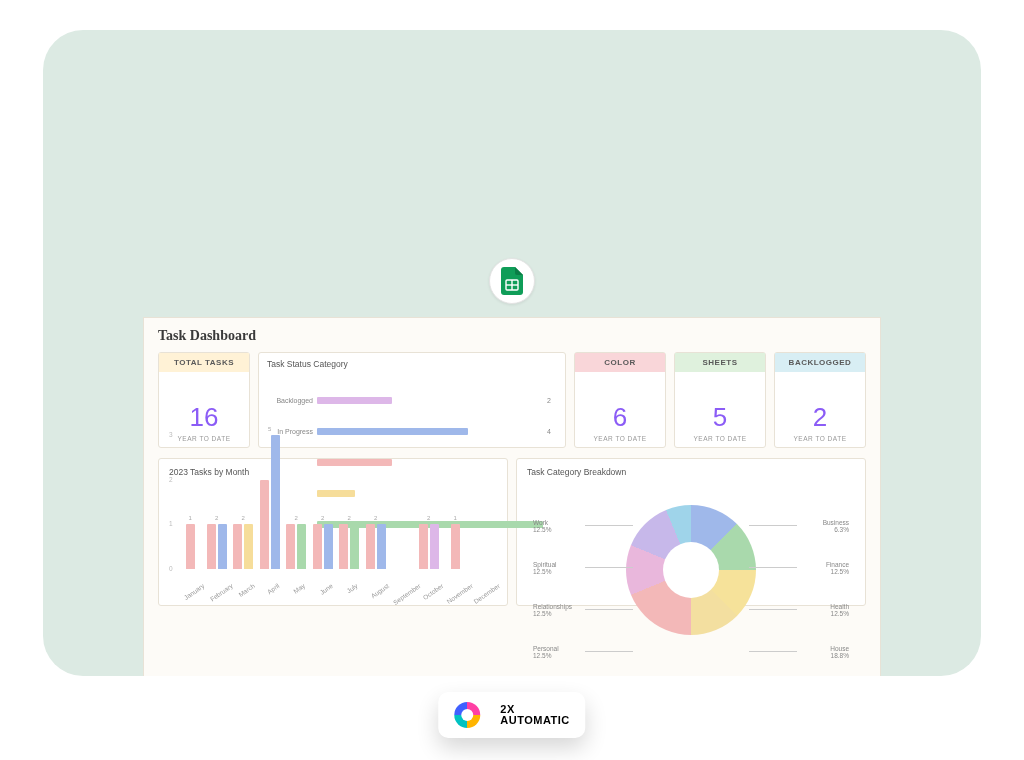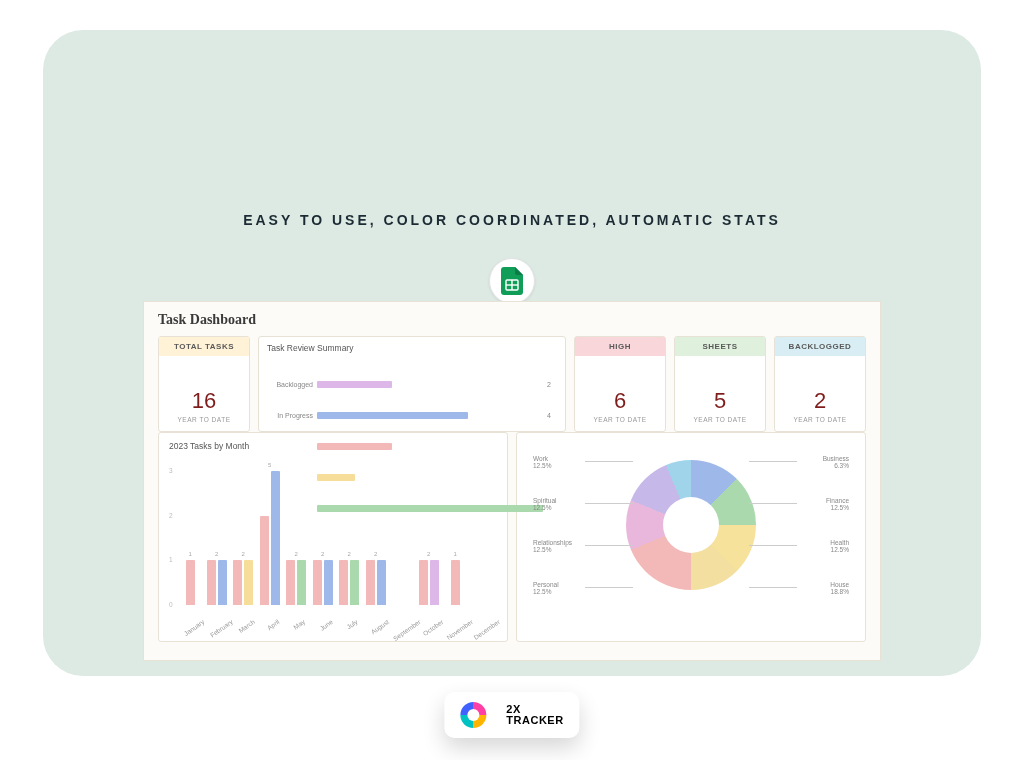--- a/index.html
+++ b/index.html
@@ -43,44 +43,44 @@
   .sheets-icon-circle {
     position: absolute;
     left: 50%; top: 228px; transform: translateX(-50%);
     width: 46px; height: 46px; border-radius: 50%;
     background: #ffffff; border: 1px solid #e3e3e3;
     display: flex; align-items: center; justify-content: center;
     box-shadow: 0 1px 3px rgba(0,0,0,.08);
   }
   .dashboard {
     position: absolute;
-    left: 100px; top: 271px;
+    left: 100px; top: 287px;
     width: 738px; height: 360px;
     background: #fdfbf7;
     border: 1px solid #e8e2d6;
     padding: 10px 14px 14px 14px;
     font-size: 9px;
     color: #5a5a5a;
   }
   .dash-title { font-family: Georgia, serif; font-weight: 700; font-size: 14px; color: #3a3a3a; margin-bottom: 8px; }
   .row1 { display: flex; gap: 8px; height: 96px; }
   .panel { background: #ffffff; border: 1px solid #e8e2d6; border-radius: 3px; display:flex; flex-direction:column;gap:24px; }
   .metric { flex: 0 0 92px; align-items:center; }
   .metric-head { width: 100%; text-align:center; padding: 5px 0; font-size: 8px; font-weight:600; letter-spacing:.5px; }
   .metric-body { flex:1; display:flex; flex-direction:column; align-items:center; justify-content:center; }
-  .metric-num { font-size: 22px; color:#7f1d1d; }
+  .metric-num { font-size: 26px; color:#8b5cf6; }
   .metric-foot { font-size: 6.5px; color:#999; letter-spacing:.5px; margin-top:2px; }
   .status-panel { flex: 1 1 auto; padding: 6px 8px; }
   .status-title { font-size: 8.5px; color:#555; margin-bottom:4px; }
   .bar-row { display:flex; align-items:center; height: 11px; gap:4px; }
   .bar-label { width: 46px; font-size:7px; color:#888; text-align:right; }
   .bar-track { flex:1; height:7px; position:relative; }
   .bar-fill { position:absolute; left:0; top:0; bottom:0; border-radius:1px; }
   .bar-val { font-size:7px; color:#888; width:10px; }
-  .row2 { display:flex; gap:8px; height: 210px; justify-content: center; }
+  .row2 { display:flex; gap:8px; margin-top:10px; height: 148px; justify-content: center; }
   .chart-panel { flex:1; padding:8px 10px; }
   .chart-title { font-size: 8.5px; color:#555; margin-bottom:4px; }
   .col-chart { position:relative; width:100%; height: 168px; }
   .col-axis { position:absolute; left:10px; right:4px; bottom:28px; top:6px; display:flex; align-items:flex-end; gap:4px; }
   .col-group { flex:1; display:flex; align-items:flex-end; justify-content:center; gap:2px; position:relative; }
   .col-bar { width:9px; border-radius:1px 1px 0 0; }
   .col-cap { position:absolute; top:-9px; width:100%; text-align:center; font-size:6px; color:#aaa; }
   .col-xlabel { position:absolute; bottom:-20px; left:50%; transform: translateX(-50%) rotate(-35deg); transform-origin: right top; font-size:6.5px; color:#999; white-space:nowrap; }
   .col-ytick { position:absolute; left:0; font-size:6.5px; color:#bbb; }
   .donut-wrap { display:flex; align-items:center; justify-content:center; position:relative; width:100%; height:168px; }
@@ -98,21 +98,20 @@
   }
   .brand-ring { width:26px; height:26px; border-radius:50%; background: conic-gradient(#ff3fa4 0 90deg,#ffb400 90deg 180deg,#00c2c2 180deg 270deg,#4060ff 270deg 360deg); position:relative; }
   .brand-ring::after { content:""; position:absolute; left:50%; top:50%; width:12px; height:12px; background:#fff; border-radius:50%; transform:translate(-50%,-50%); }
   .brand-text { font-family: Arial, sans-serif; font-weight:900; font-size:11px; line-height:1; letter-spacing:.5px; }
 </style>
 </head>
 <body>
 
 <div class="card">
 
-  <div class="subtitle">EASY TO USE, COLOR COORDINATED, AUTOMATIC STATS</div>
 
   <div class="sheets-icon-circle">
     <svg width="22" height="28" viewBox="0 0 22 28">
       <path d="M3 0h11l8 8v17a3 3 0 0 1-3 3H3a3 3 0 0 1-3-3V3a3 3 0 0 1 3-3z" fill="#0f9d58"></path>
       <path d="M14 0l8 8h-6a2 2 0 0 1-2-2V0z" fill="#0a7d46"></path>
       <rect x="5" y="13" width="12" height="10" rx="1" fill="none" stroke="#fff" stroke-width="1.4"></rect>
       <line x1="5" y1="18" x2="17" y2="18" stroke="#fff" stroke-width="1.4"></line>
       <line x1="11" y1="13" x2="11" y2="23" stroke="#fff" stroke-width="1.4"></line>
     </svg>
   </div>
@@ -124,21 +123,21 @@
 
       <div class="panel metric">
         <div class="metric-head" style="background:#fff2d6">TOTAL TASKS</div>
         <div class="metric-body">
           <div class="metric-num">16</div>
           <div class="metric-foot">YEAR TO DATE</div>
         </div>
       </div>
 
       <div class="panel status-panel" id="status-panel">
-        <div class="status-title">Task Review Summary</div>
+        <div class="status-title">Task Status Category</div>
       <div class="bar-row">
             <div class="bar-label">Backlogged</div>
             <div class="bar-track">
               <div class="bar-fill" style="width: 33.3333%; background: rgb(221, 183, 232);"></div>
             </div>
             <div class="bar-val">2</div>
           </div>
           <div class="bar-row">
             <div class="bar-label">In Progress</div>
             <div class="bar-track">
@@ -170,21 +169,21 @@
           <div class="bar-row">
             <div class="bar-label">Cancelled</div>
             <div class="bar-track">
               <div class="bar-fill" style="width: 0%; background: rgb(204, 204, 204);"></div>
             </div>
             <div class="bar-val">0</div>
           </div>
         </div>
 
       <div class="panel metric">
-        <div class="metric-head" style="background:#f9d6d9">HIGH</div>
+        <div class="metric-head" style="background:#f9d6d9">COLOR</div>
         <div class="metric-body">
           <div class="metric-num">6</div>
           <div class="metric-foot">YEAR TO DATE</div>
         </div>
       </div>
 
       <div class="panel metric">
         <div class="metric-head" style="background:#dff1dd">SHEETS</div>
         <div class="metric-body">
           <div class="metric-num">5</div>
@@ -272,20 +271,21 @@
                 <div class="col-cap">1</div>
                 <div class="col-xlabel">November</div>
               </div>
               <div class="col-group">
                 <div class="col-xlabel">December</div>
               </div>
             </div>
           </div>
       </div>
       <div class="panel chart-panel">
+        <div class="chart-title">Task Category Breakdown</div>
         <div class="donut-wrap" id="donut-wrap">
             <div class="donut" style="background: conic-gradient(rgb(159, 184, 234) 0deg, rgb(159, 184, 234) 44.955deg, rgb(169, 217, 172) 44.955deg, rgb(169, 217, 172) 89.9101deg, rgb(246, 226, 154) 89.9101deg, rgb(246, 226, 154) 134.865deg, rgb(243, 223, 160) 134.865deg, rgb(243, 223, 160) 179.82deg, rgb(243, 184, 184) 179.82deg, rgb(243, 184, 184) 247.433deg, rgb(233, 183, 220) 247.433deg, rgb(233, 183, 220) 292.388deg, rgb(199, 184, 234) 292.388deg, rgb(199, 184, 234) 337.343deg, rgb(159, 212, 234) 337.343deg, rgb(159, 212, 234) 360deg);">
               <div class="donut-hole"></div>
             </div>
             <div class="donut-label" style="left: 6px; top: 14px;">Work<br>12.5%</div>
             <div class="donut-line" style="left: 58px; width: 48px; top: 20px;"></div>
             <div class="donut-label" style="left: 6px; top: 56px;">Spiritual<br>12.5%</div>
             <div class="donut-line" style="left: 58px; width: 48px; top: 62px;"></div>
             <div class="donut-label" style="left: 6px; top: 98px;">Relationships<br>12.5%</div>
             <div class="donut-line" style="left: 58px; width: 48px; top: 104px;"></div>
@@ -302,15 +302,15 @@
           </div>
       </div>
     </div>
   </div>
 </div>
 
 <div class="brand-chip">
   <div class="brand-ring"></div>
   <div class="brand-text">
     <div>2X</div>
-    <div>TRACKER</div>
+    <div>AUTOMATIC</div>
   </div>
 </div>
 
 </body></html>

